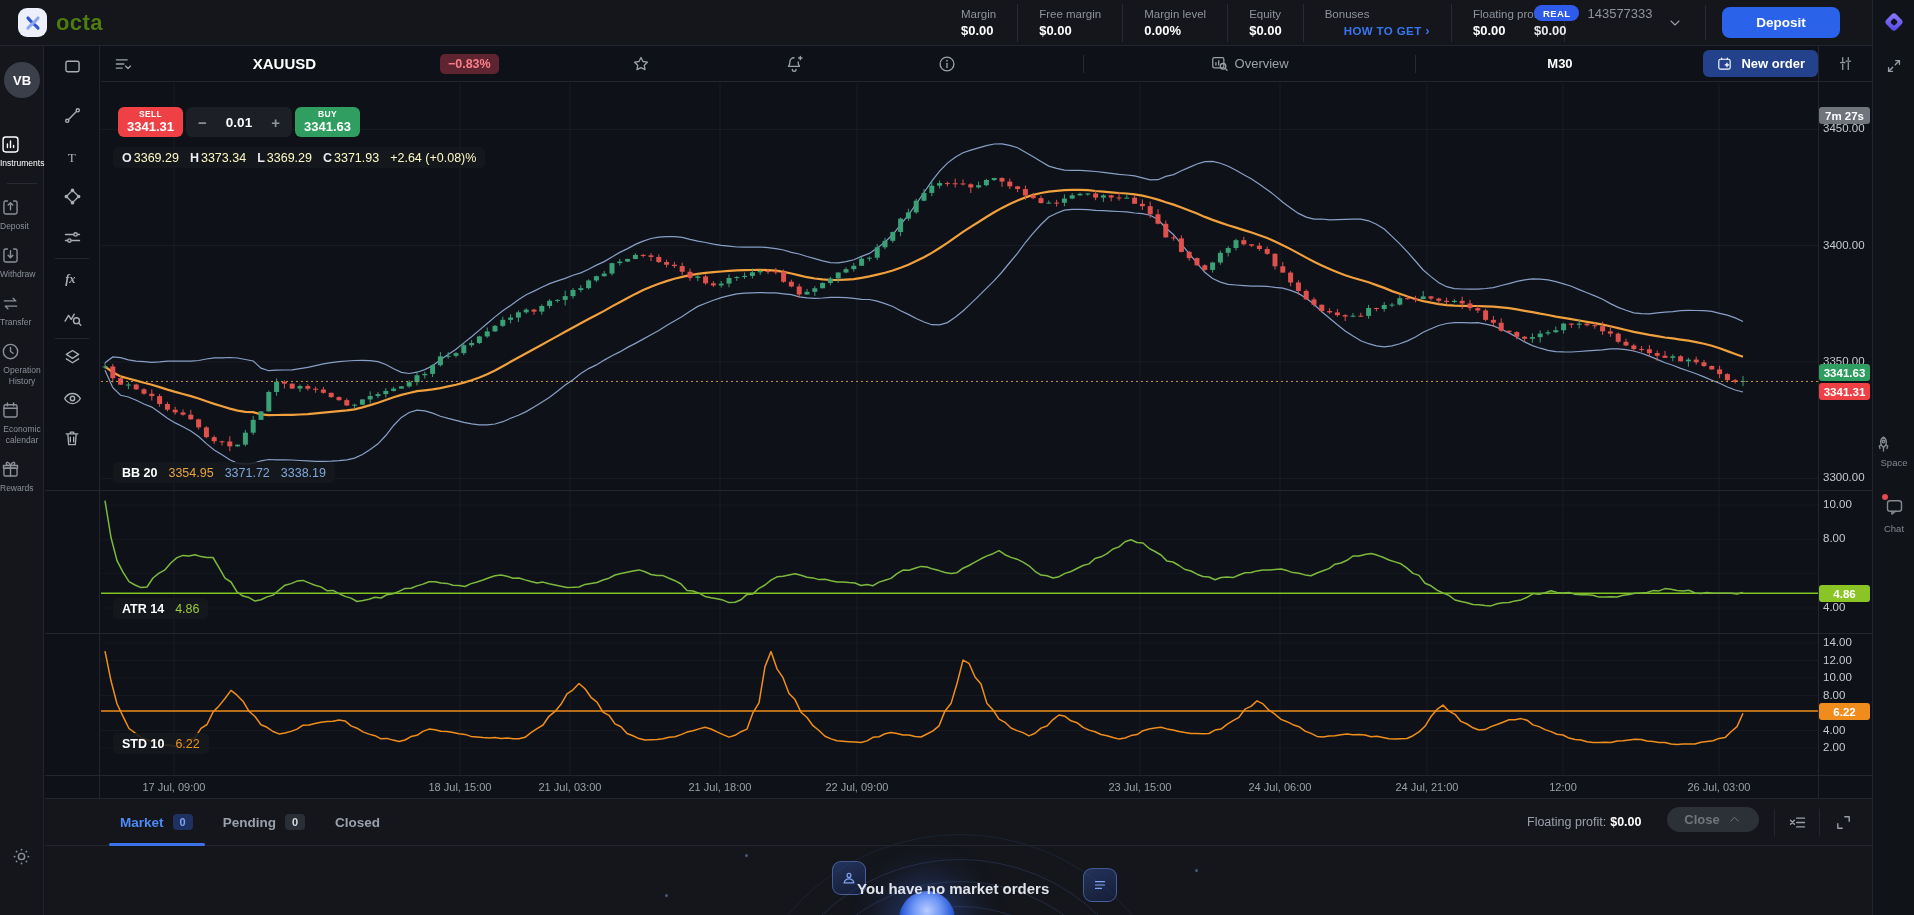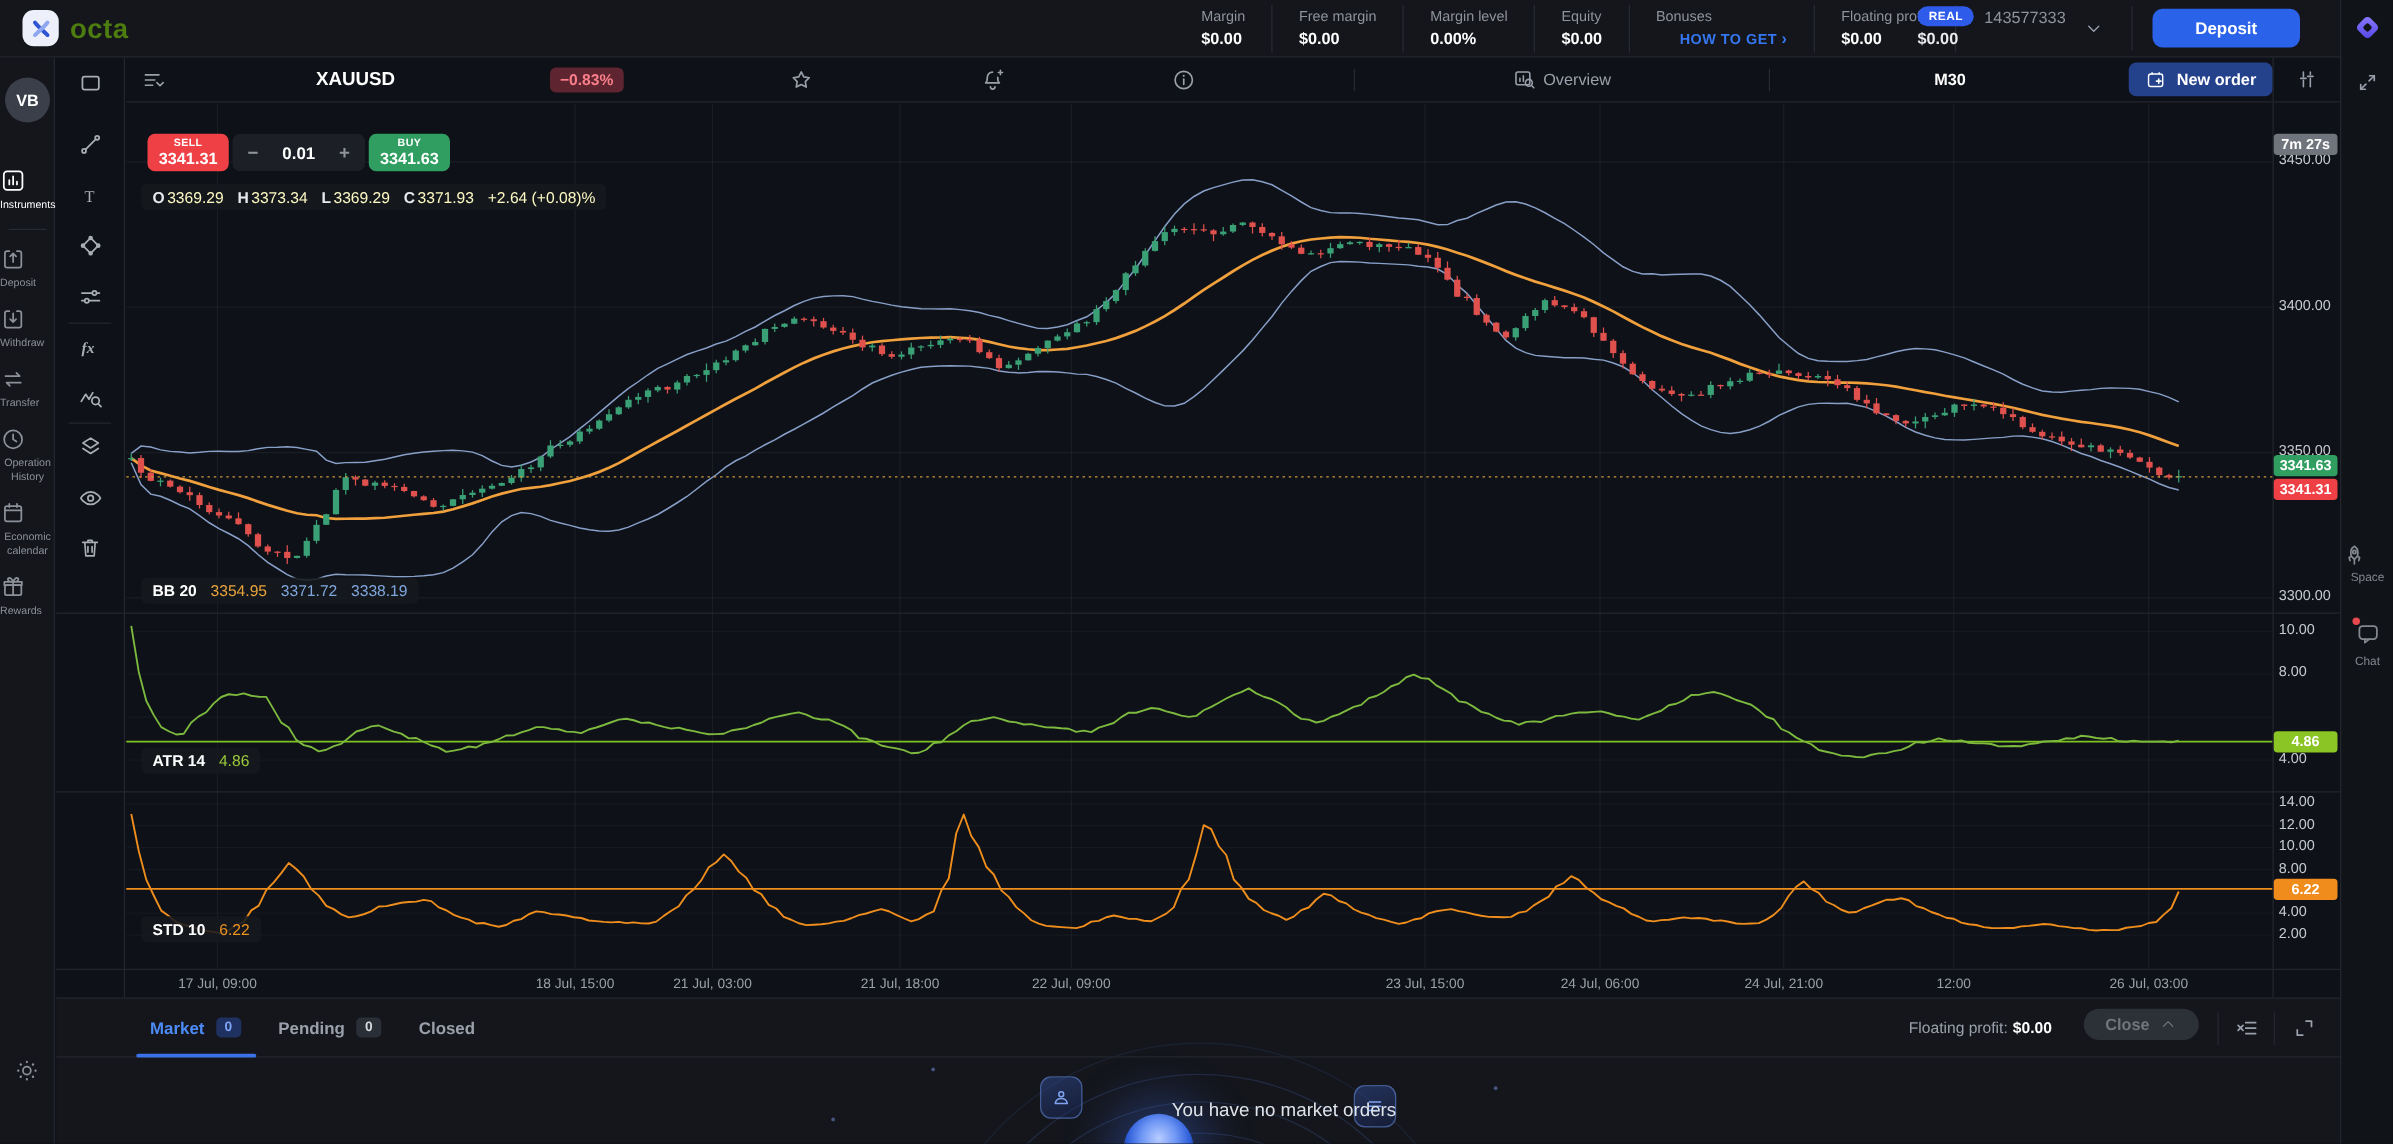--- a/index.html
+++ b/index.html
@@ -105,21 +105,21 @@
   .fp{position:absolute;left:1482px;top:16px;font-size:12.5px;color:#9aa0ab;}
   .fp b{color:#fff;margin-left:4px;}
   .close-btn{position:absolute;left:1622px;top:8px;width:92px;height:25px;border-radius:16px;background:#2c3037;color:#70757e;font-size:13px;font-weight:700;display:flex;align-items:center;justify-content:center;gap:7px;cursor:pointer;}
   .bp-div{position:absolute;top:10px;width:1px;height:27px;background:#23262e;}
   .bp-icon{position:absolute;top:13px;color:#9aa0ab;cursor:pointer;}
   .arc{position:absolute;border:1px solid rgba(86,124,214,.20);border-radius:50%;}
   .orb{position:absolute;left:854px;top:92px;width:56px;height:56px;border-radius:50%;
        background:radial-gradient(circle at 50% 35%,#b8ccff 0%,#6f97f5 30%,#2c5cd8 55%,rgba(30,60,160,.2) 75%,transparent 80%);
        box-shadow:0 0 36px 14px rgba(64,110,230,.32);}
   .tile{position:absolute;width:34px;height:34px;border-radius:9px;background:linear-gradient(160deg,rgba(59,91,180,.42),rgba(25,40,90,.42));border:1px solid rgba(108,146,230,.5);display:flex;align-items:center;justify-content:center;color:#7fa3f0;}
-  .empty-text{position:absolute;left:812px;top:81px;width:260px;text-align:right;font-size:15px;color:#dfe3ea;z-index:2;}
+  .empty-text{position:absolute;left:812px;top:81px;width:260px;text-align:left;font-size:15px;color:#dfe3ea;z-index:2;font-weight:bold;}
   .dot{position:absolute;width:3px;height:3px;border-radius:50%;background:rgba(120,150,230,.5);}
 </style>
 </head>
 <body>
 
 <svg id="chart-svg" width="1914" height="915" viewBox="0 0 1914 915" style="position:absolute;left:0;top:0;z-index:1">
     <line x1="174" y1="83" x2="174" y2="775" stroke="rgba(255,255,255,0.05)"></line>
     <line x1="460" y1="83" x2="460" y2="775" stroke="rgba(255,255,255,0.05)"></line>
     <line x1="570" y1="83" x2="570" y2="775" stroke="rgba(255,255,255,0.05)"></line>
     <line x1="720" y1="83" x2="720" y2="775" stroke="rgba(255,255,255,0.05)"></line>

